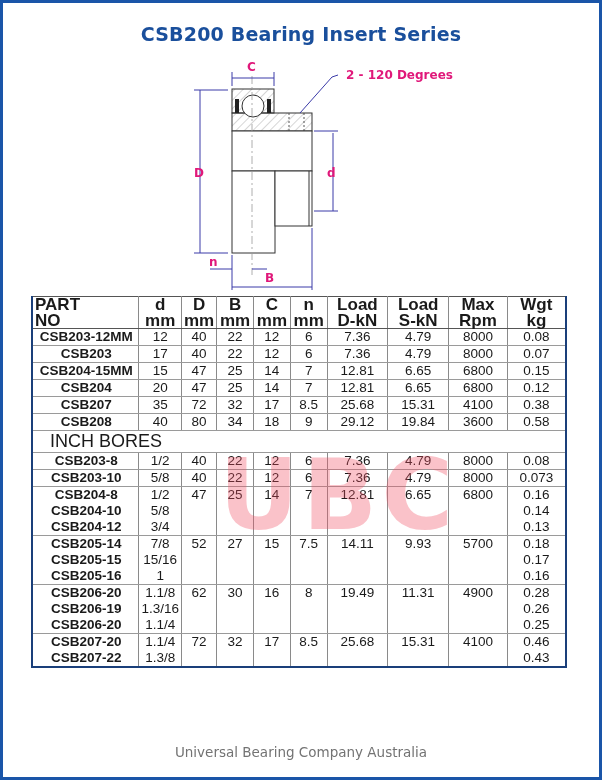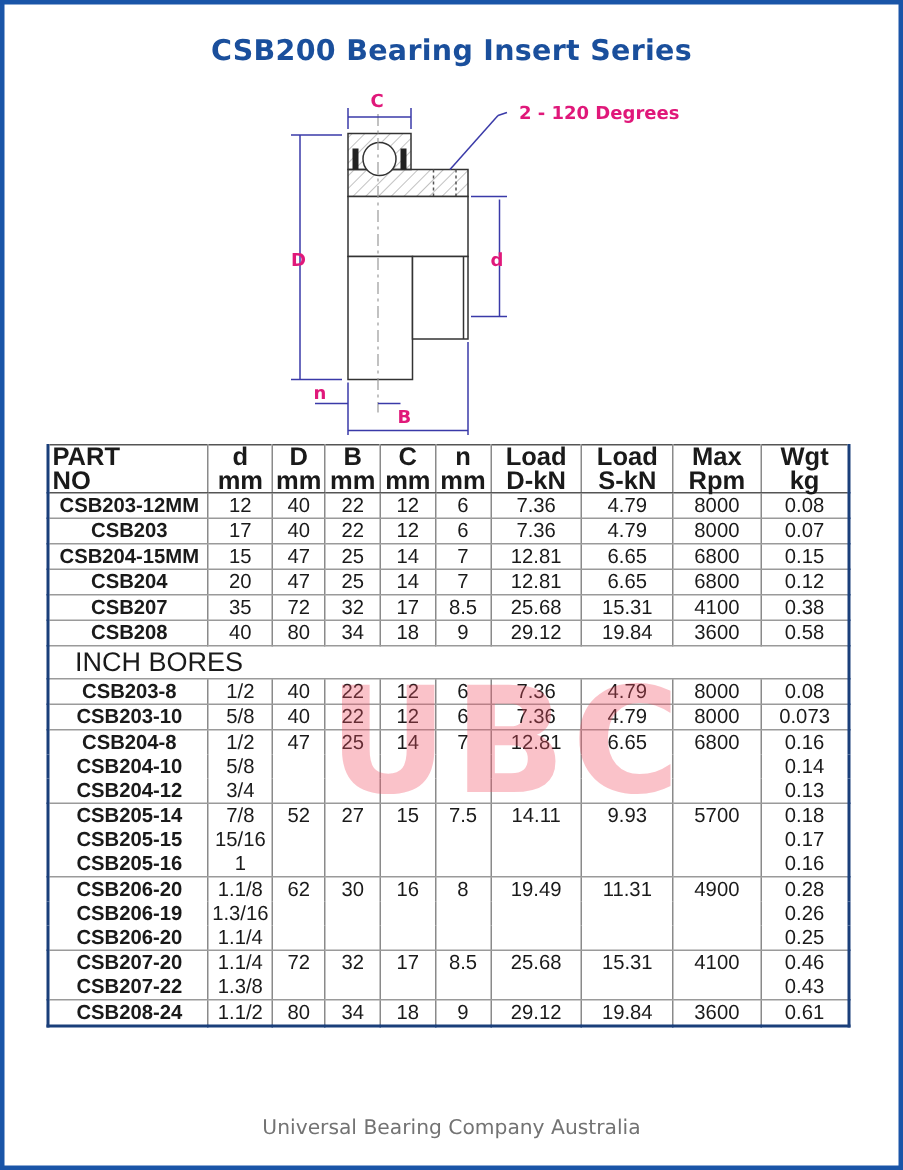--- a/index.html
+++ b/index.html
@@ -323,30 +323,18 @@
         <td>1.3/8</td>
         <td></td>
         <td></td>
         <td></td>
         <td></td>
         <td></td>
         <td></td>
         <td></td>
         <td>0.43</td>
       </tr>
-      <tr class="row grp-end">
-        <td class="part">CSB208-24</td>
-        <td>1.1/2</td>
-        <td>80</td>
-        <td>34</td>
-        <td>18</td>
-        <td>9</td>
-        <td>29.12</td>
-        <td>19.84</td>
-        <td>3600</td>
-        <td>0.61</td>
-      </tr>
     </tbody>
 </table>
 
 <div class="watermark">UBC</div>
 
 <div class="footer">Universal Bearing Company Australia</div>
 
 </body></html>

